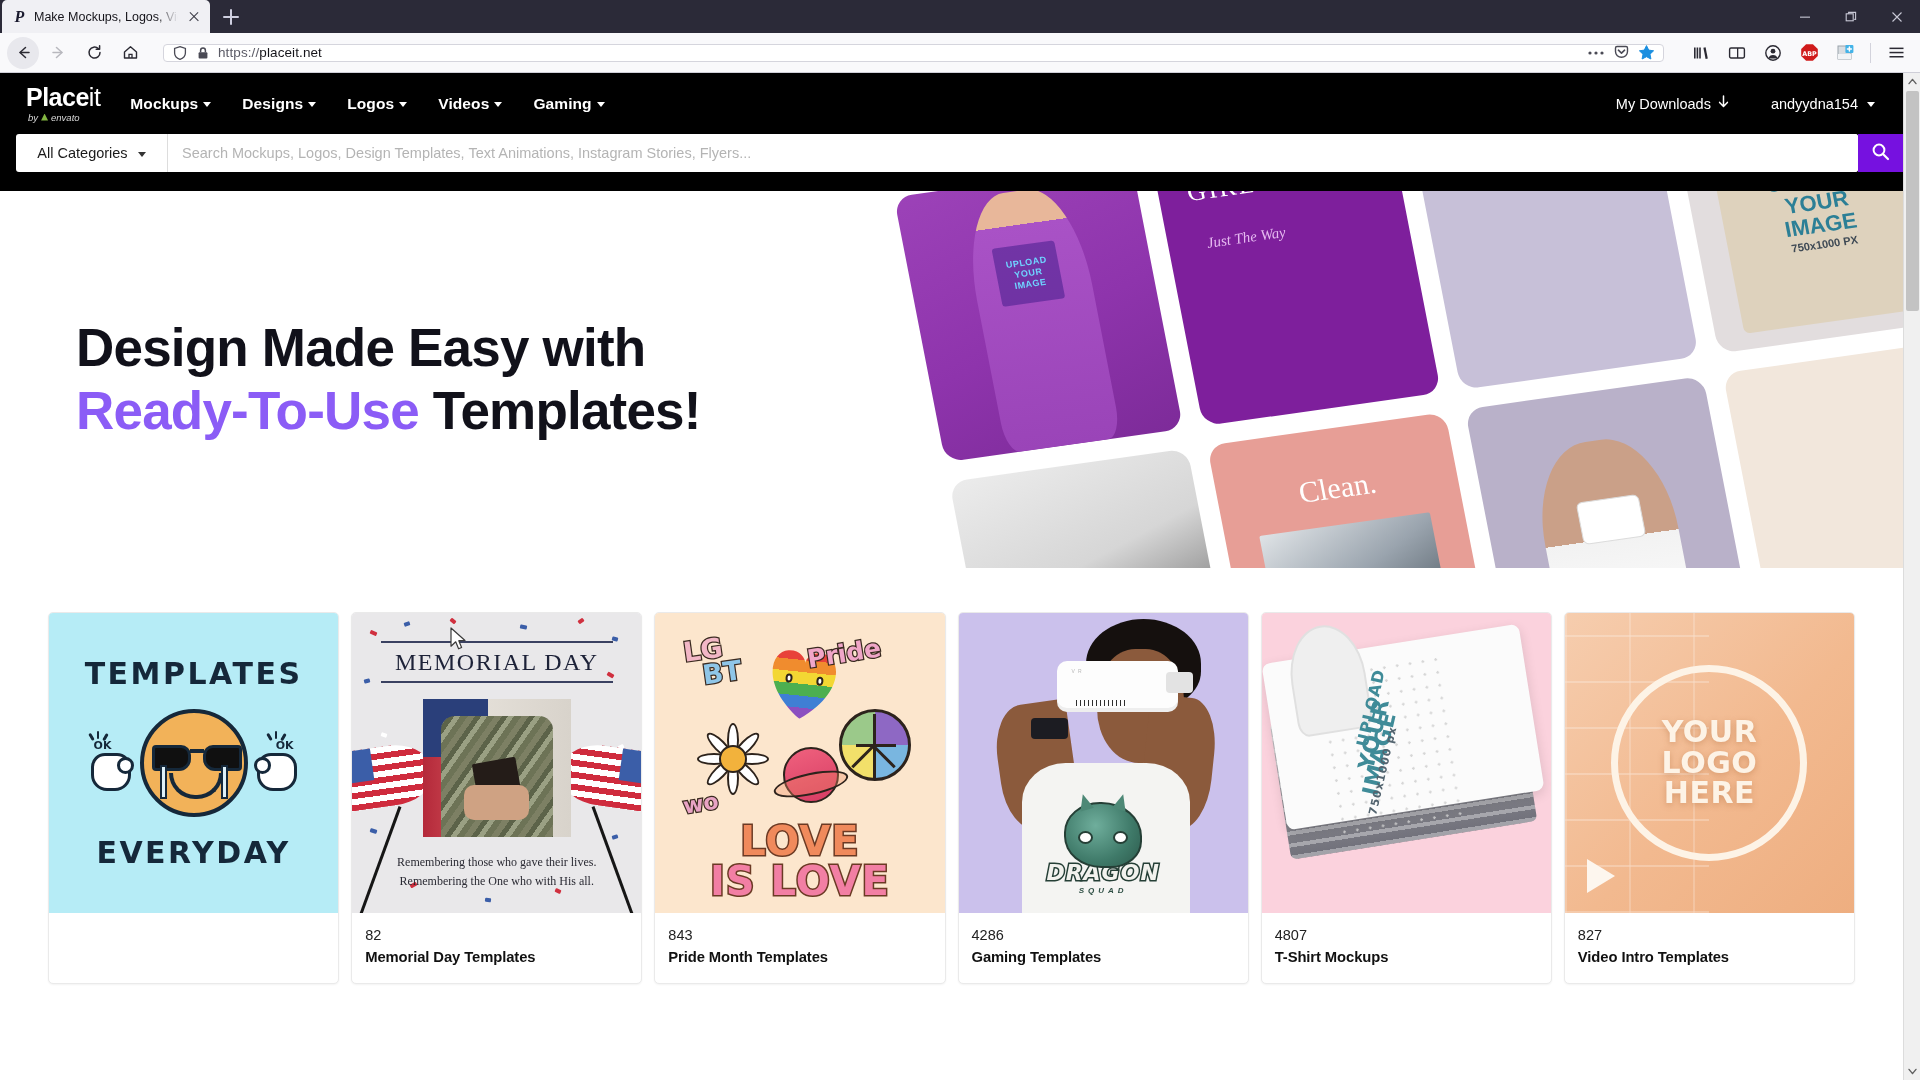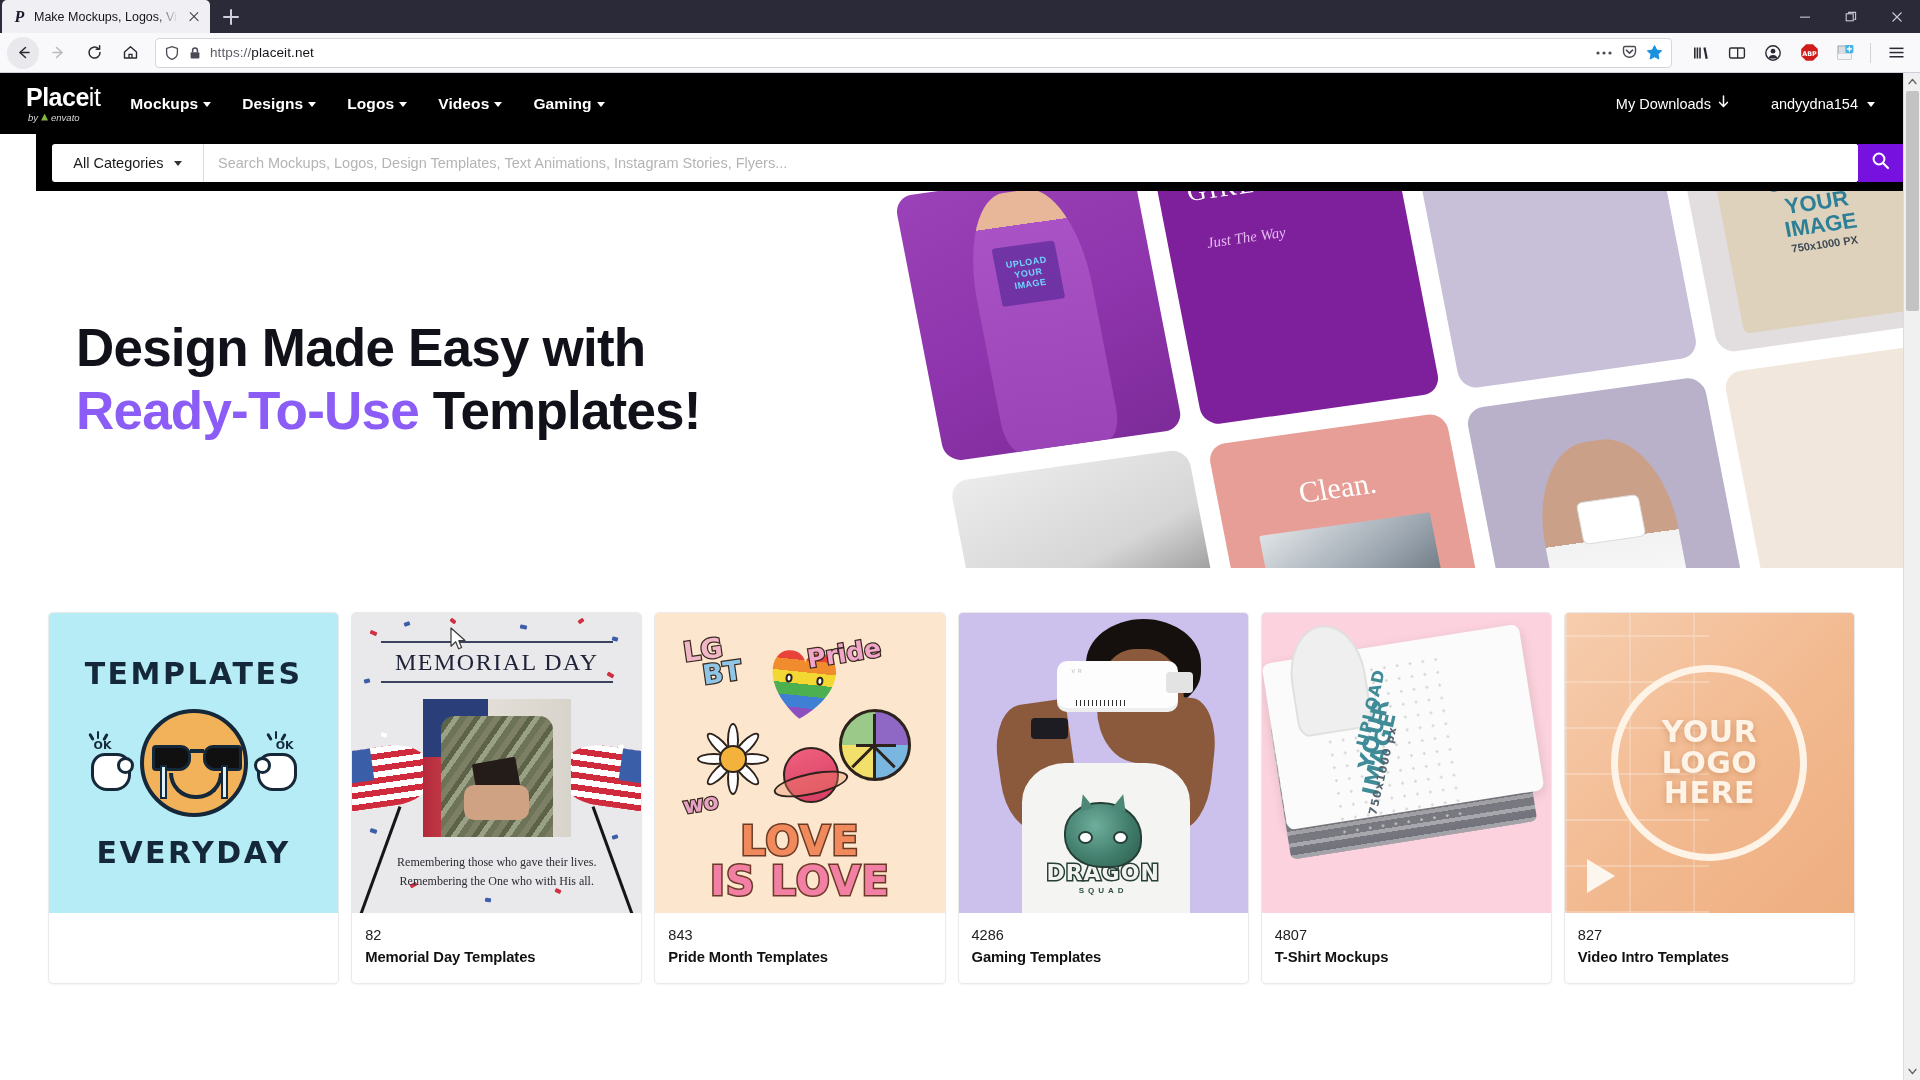--- a/index.html
+++ b/index.html
@@ -58,22 +58,22 @@
     display: flex; align-items: center; padding: 0 7px; gap: 2px; flex: none;
   }
   .navbtn {
     width: 34px; height: 32px; display: flex; align-items: center; justify-content: center;
     border-radius: 4px; cursor: pointer;
   }
   .navbtn.back { background: #e8e8ed; border-radius: 50%; width: 32px; }
   .navbtn.dim svg { opacity: .45; }
 
   .urlbar {
-    flex: 1; height: 30px; background: #ffffff; border: 1px solid #d5d5dd; border-radius: 4px;
-    display: flex; align-items: center; padding: 0 8px; gap: 8px; margin: 0 6px; justify-content: center;
+    flex: 1; height: 18px; background: #ffffff; border: 1px solid #d5d5dd; border-radius: 4px;
+    display: flex; align-items: center; padding: 0 8px; gap: 8px; margin: 0 14px; justify-content: center;
   }
   .url-text { font-size: 13.5px; color: #5b5b66; letter-spacing: .1px; }
   .url-text .host { color: #15141a; }
   .urlbar .spacer { flex: 1; }
   .url-icon { display: flex; align-items: center; justify-content: center; cursor: pointer; }
 
   .toolbar-icons { display: flex; align-items: center; gap: 2px; padding-left: 4px; }
   .tbi { width: 34px; height: 32px; display: flex; align-items: center; justify-content: center;
          border-radius: 4px; cursor: pointer; }
   .tb-sep { width: 1px; height: 20px; background: #d3d3dc; margin: 0 6px; }
@@ -107,23 +107,22 @@
     font-weight: bold; cursor: pointer; letter-spacing: .1px;
   }
   .chev { width: 0; height: 0; border-left: 4.5px solid transparent; border-right: 4.5px solid transparent;
           border-top: 5px solid #fff; margin-top: 2px; }
   .pnav-right { margin-left: auto; display: flex; align-items: center; gap: 42px; }
   .pnav-right .link { color: #fff; font-size: 14.5px; display: flex; align-items: center; gap: 7px; cursor: pointer; }
   .pnav-right .user { color: #fff; font-size: 14.5px; display: flex; align-items: center; gap: 9px; cursor: pointer; }
 
   
   .psearch {
-    height: 57px; background: #000; display: flex; align-items: center;
+    height: 57px; background: #000; display: flex; align-items: flex-start;
     padding: 0 0 0 16px;
-    margin-left: 36px;
   }
   .search-wrap {
     flex: 1; height: 38px; background: #fff; border-radius: 3px; display: flex; align-items: center;
     overflow: hidden; margin-right: 0;
   }
   .cat {
     width: 152px; height: 38px; display: flex; align-items: center; justify-content: center;
     gap: 10px; font-size: 14.5px; color: #1a1a1a; border-right: 1px solid #ddd; cursor: pointer;
     font-weight: 500;
   }
@@ -413,21 +412,21 @@
     position: absolute; right: 12%; top: 28%; width: 24%; height: 44%; background: #8b5a3c;
     border-radius: 10% 40% 40% 10%; transform: rotate(6deg);
   }
   .gm-watch { position: absolute; left: 25%; top: 35%; width: 13%; height: 7%; background: #1c1c22; border-radius: 4px; }
   .gm-shirt {
     position: absolute; left: 22%; bottom: 0; width: 58%; height: 50%; background: #f4f4f2;
     border-radius: 26% 26% 0 0;
   }
   .gm-dragon {
     position: absolute; left: 50%; bottom: 6%; transform: translateX(-50%);
-    width: 120px; display: flex; flex-direction: column; align-items: center;
+    width: 120px; display: flex; flex-direction: column; align-items: center; font-style: italic;
   }
   .gm-dragon .blob {
     width: 78px; height: 66px; background: radial-gradient(circle at 40% 35%, #6fae9c 0%, #3f7a69 60%, #2d5b4d 100%);
     border-radius: 46% 52% 40% 48%; border: 2px solid #253f36; position: relative;
   }
   .gm-dragon .blob .eye { position: absolute; top: 44%; width: 15px; height: 13px; background: #fff;
     border: 2px solid #253f36; border-radius: 50%; }
   .gm-dragon .blob .eye.l { left: 16%; }
   .gm-dragon .blob .eye.r { right: 16%; }
   .gm-dragon .blob .horn { position: absolute; top: -10px; width: 0; height: 0;

